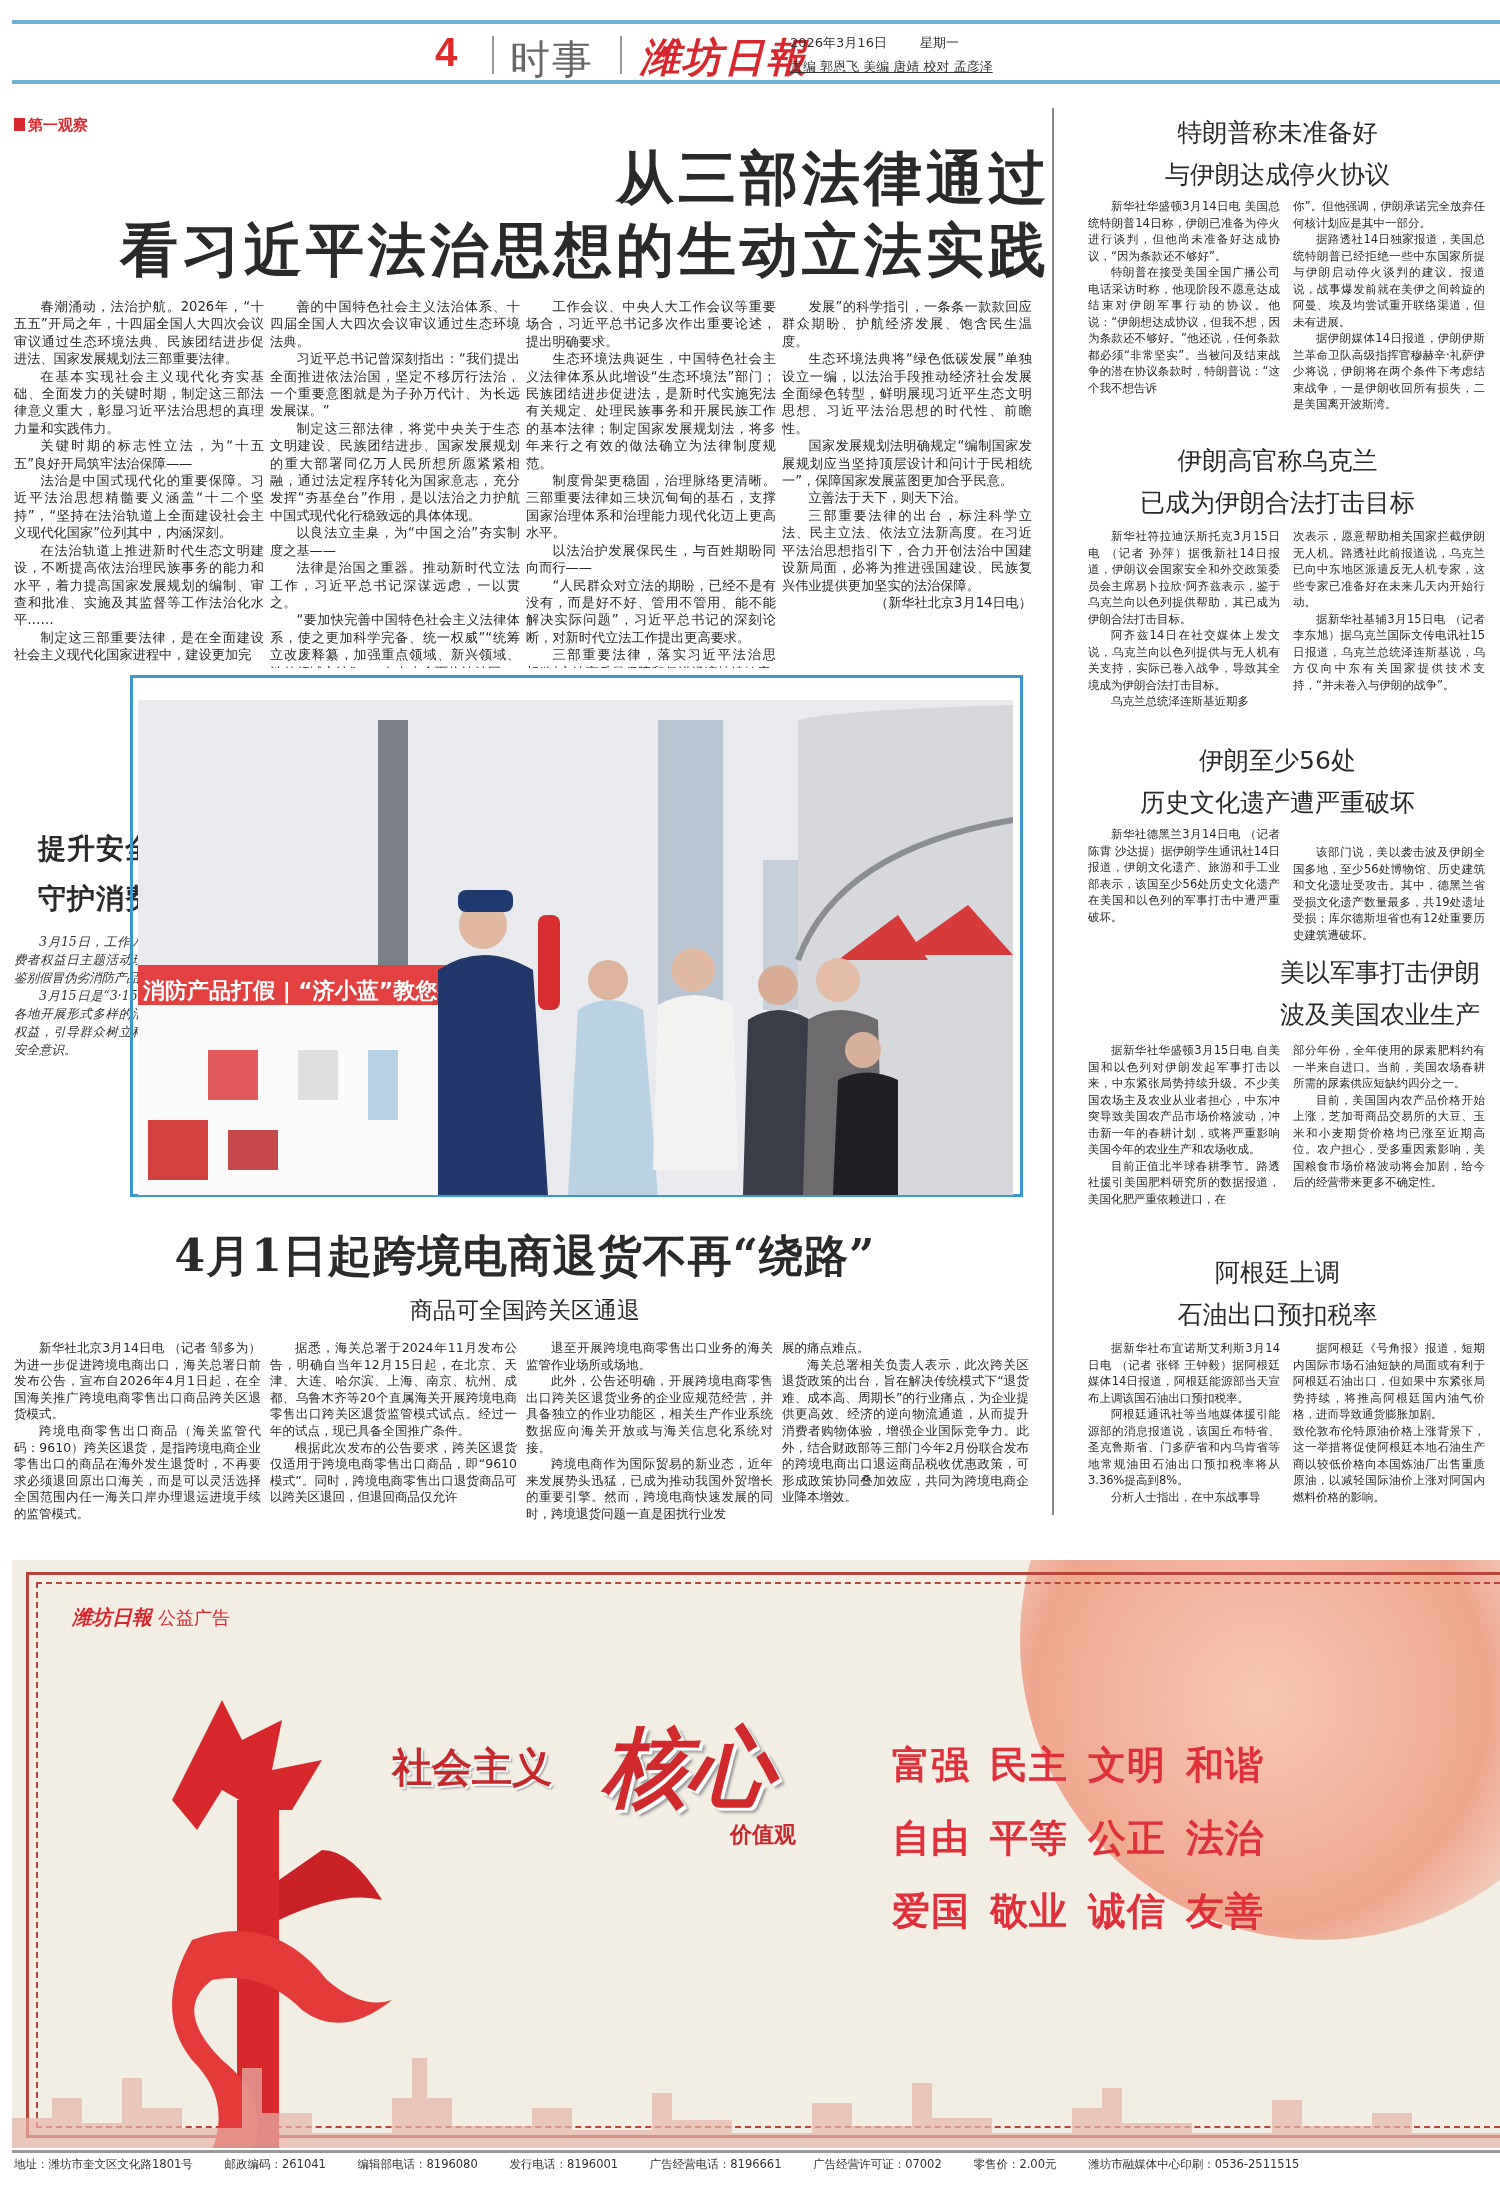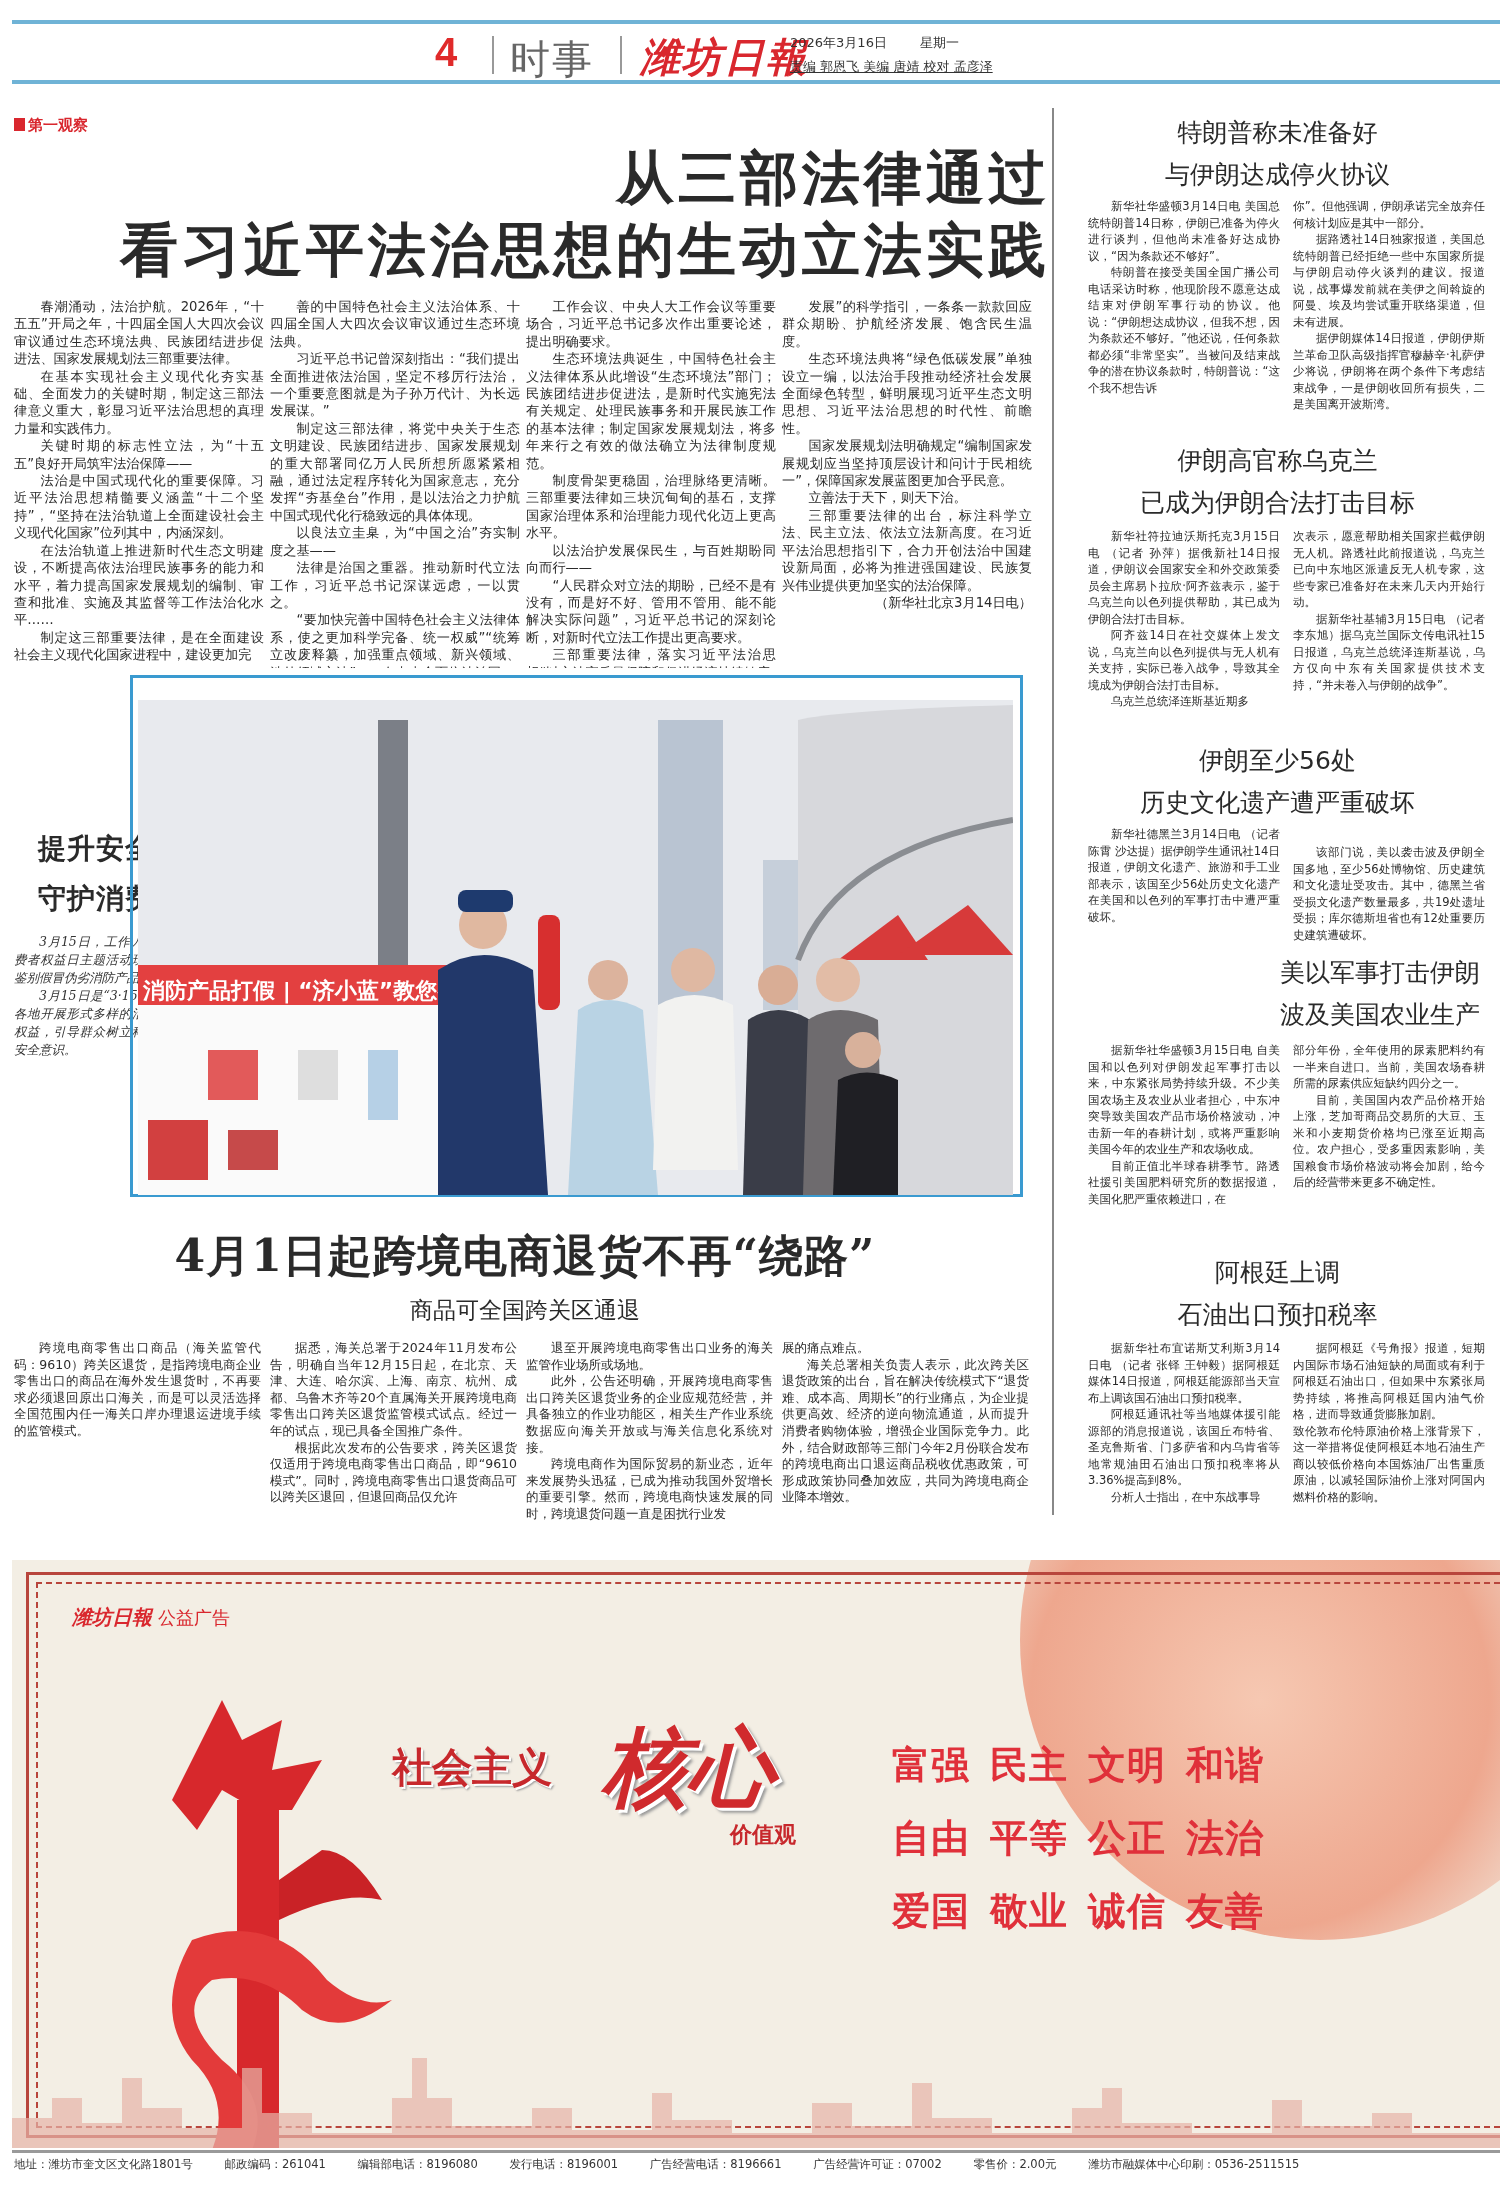--- a/index.html
+++ b/index.html
@@ -162,20 +162,21 @@
     <circle cx="700" cy="280" r="22" fill="#e2bca6"></circle>
     <path d="M670 320 Q700 300 740 320 L745 495 L665 495 Z" fill="#6e6b6e"></path>
     <circle cx="725" cy="350" r="18" fill="#d8b19b"></circle>
     <path d="M700 380 Q728 365 760 380 L760 495 L695 495 Z" fill="#1f1f24"></path>
   </svg>
 </div>
 
 <div class="hl-second">4月1日起跨境电商退货不再“绕路”</div>
 <div class="sub-second">商品可全国跨关区通退</div>
 <div class="col4b" style="left:14px;">
+  <p>新华社北京3月14日电 （记者 邹多为）为进一步促进跨境电商出口，海关总署日前发布公告，宣布自2026年4月1日起，在全国海关推广跨境电商零售出口商品跨关区退货模式。</p>
   <p>跨境电商零售出口商品（海关监管代码：9610）跨关区退货，是指跨境电商企业零售出口的商品在海外发生退货时，不再要求必须退回原出口海关，而是可以灵活选择全国范围内任一海关口岸办理退运进境手续的监管模式。</p>
 </div>
 <div class="col4b" style="left:270px;">
   <p>据悉，海关总署于2024年11月发布公告，明确自当年12月15日起，在北京、天津、大连、哈尔滨、上海、南京、杭州、成都、乌鲁木齐等20个直属海关开展跨境电商零售出口跨关区退货监管模式试点。经过一年的试点，现已具备全国推广条件。</p>
   <p>根据此次发布的公告要求，跨关区退货仅适用于跨境电商零售出口商品，即“9610模式”。同时，跨境电商零售出口退货商品可以跨关区退回，但退回商品仅允许</p>
 </div>
 <div class="col4b" style="left:526px;">
   <p>退至开展跨境电商零售出口业务的海关监管作业场所或场地。</p>
   <p>此外，公告还明确，开展跨境电商零售出口跨关区退货业务的企业应规范经营，并具备独立的作业功能区，相关生产作业系统数据应向海关开放或与海关信息化系统对接。</p>
   <p>跨境电商作为国际贸易的新业态，近年来发展势头迅猛，已成为推动我国外贸增长的重要引擎。然而，跨境电商快速发展的同时，跨境退货问题一直是困扰行业发</p>

